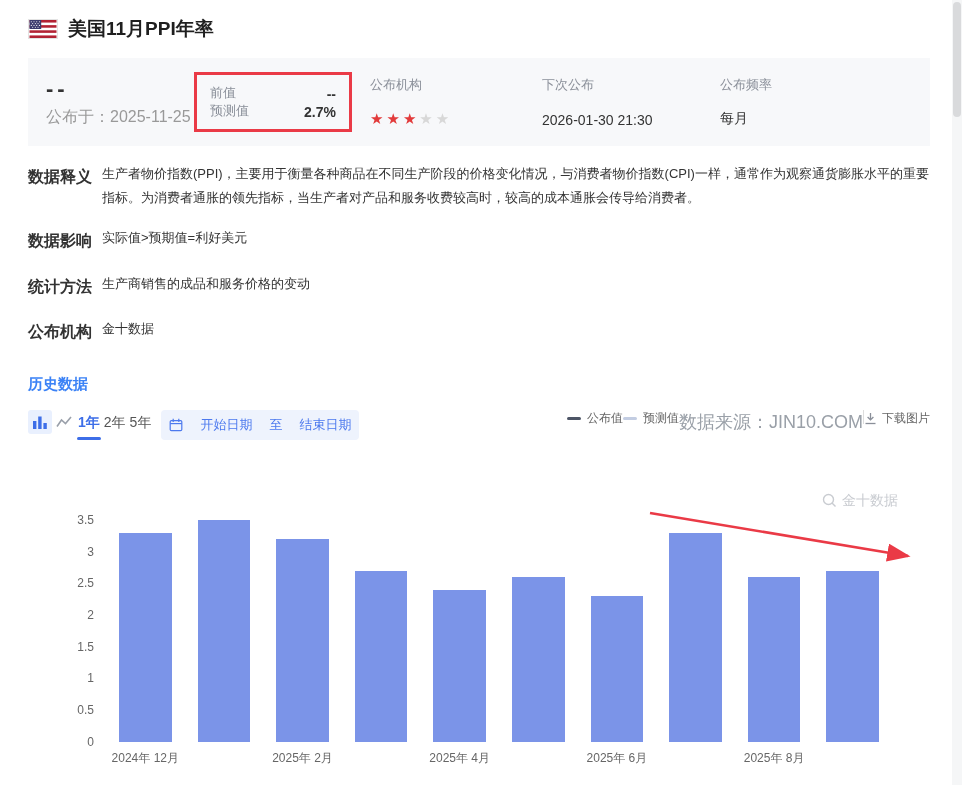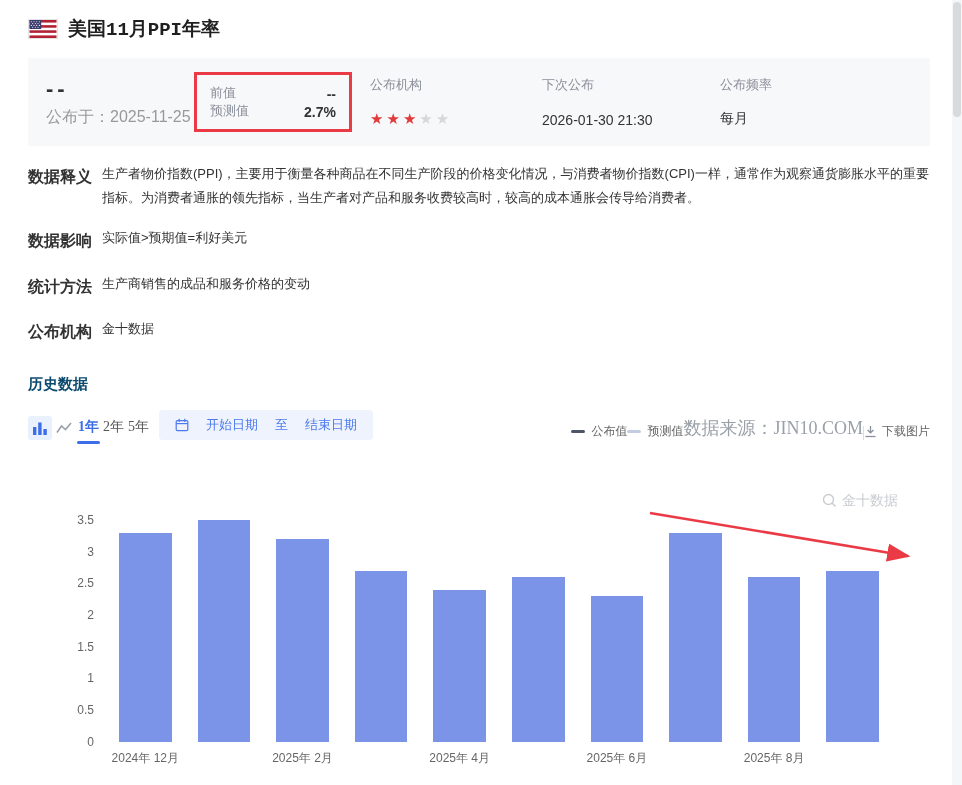--- a/index.html
+++ b/index.html
@@ -6,21 +6,21 @@
   body {
     margin: 0; width: 962px; height: 785px; background: #fff;
     font-family: "Liberation Sans", "DejaVu Sans", sans-serif;
     color: #333; overflow: hidden; position: relative;
   }
   .page { padding: 12px 32px 0 28px; }
 
   
   .hdr { display: flex; align-items: center; gap: 10px; height: 34px; }
   .flag svg { display: block; border: 1px solid #e3e3e3; }
-  .title { font-family: Liberation Mono, monospace; font-size: 19px; margin: 0; font-weight: 700; color: #1f1f1f; }
+  .title { font-family: Liberation Sans, sans-serif; font-size: 19px; margin: 0; font-weight: 700; color: #1f1f1f; }
 
   
   .info-bar { margin-top: 12px; background: #f7f8fa; display: flex; align-items: stretch; padding: 14px 18px; }
   .col { display: flex; flex-direction: column; justify-content: space-between; padding: 4px 0; }
   .col-value { width: 148px; }
   .big-value { font-size: 22px; font-weight: 700; letter-spacing: 4px; color: #333; }
   .pub { font-size: 16px; color: #999; }
   .red-box { border: 3px solid #ea3a46; width: 158px; padding: 9px 13px; margin-right: 18px; }
   .kv { display: flex; justify-content: space-between; align-items: flex-end; }
   .k { color: #8a8f99; font-size: 13px; }
@@ -33,28 +33,28 @@
   .star.on { color: #e23b3b; }
   .star.off { color: #d8d8d8; }
   .vtext { font-size: 14px; color: #333; }
 
   
   .drow { display: flex; margin-top: 16px; }
   .dlab { width: 74px; flex-shrink: 0; font-weight: 700; font-size: 16px; color: #333; line-height: 1.85; }
   .dtxt { font-size: 13px; line-height: 1.85; color: #333; }
 
   
-  .sec-title { margin: 28px 0 0; font-size: 15px; font-weight: 700; color: #0c4a6e; }
-  .controls { margin-top: 16px; display: flex; align-items: flex-end; gap: 0; height: 30px; font-family: Liberation Serif, serif; }
+  .sec-title { margin: 28px 0 0; font-size: 15px; font-weight: 700; color: #3b82f6; }
+  .controls { margin-top: 16px; display: flex; align-items: flex-start; gap: 0; height: 30px; }
   .view-btn { display: flex; align-items: center; justify-content: center; width: 24px; height: 24px; cursor: pointer; border-radius: 3px; }
   .view-btn.active { background: #e9f0fe; }
   .tab { font-size: 14px; color: #555; position: relative; padding: 4px 2px; cursor: pointer; }
   .tab.active { color: #3d6ee8; font-weight: 700; }
   .tab.active::after { content: ""; position: absolute; left: 1px; right: 1px; bottom: -4px; height: 3px; background: #3d6ee8; border-radius: 2px; }
-  .date-box { display: flex; align-items: center; gap: 17px; background: #eef3fd; border-radius: 4px; padding: 6px 16px; font-size: 13px; color: #4c79ee; margin-left: 8px; cursor: pointer; }
+  .date-box { display: flex; align-items: center; gap: 17px; background: #eef3fd; border-radius: 4px; padding: 6px 8px; font-size: 13px; color: #4c79ee; margin-left: 8px; cursor: pointer; }
   .legend-item { display: flex; align-items: center; gap: 6px; font-size: 12px; color: #666; cursor: pointer; }
   .legend-item.first { margin-left: auto; }
   .legend-dash { width: 14px; height: 3px; border-radius: 2px; display: inline-block; }
   .source { font-size: 18px; color: #9aa0a8; }
   .sep { width: 1px; height: 14px; background: #ddd; display: inline-block; }
   .download { display: flex; align-items: center; gap: 5px; font-size: 12px; color: #666; cursor: pointer; }
 
   
   .chart { position: relative; margin: 22px 30px 0 28px; height: 310px; }
   .watermark { position: absolute; right: 2px; top: 30px; display: flex; gap: 5px; align-items: center; color: #c9ccd1; font-size: 14px; }

